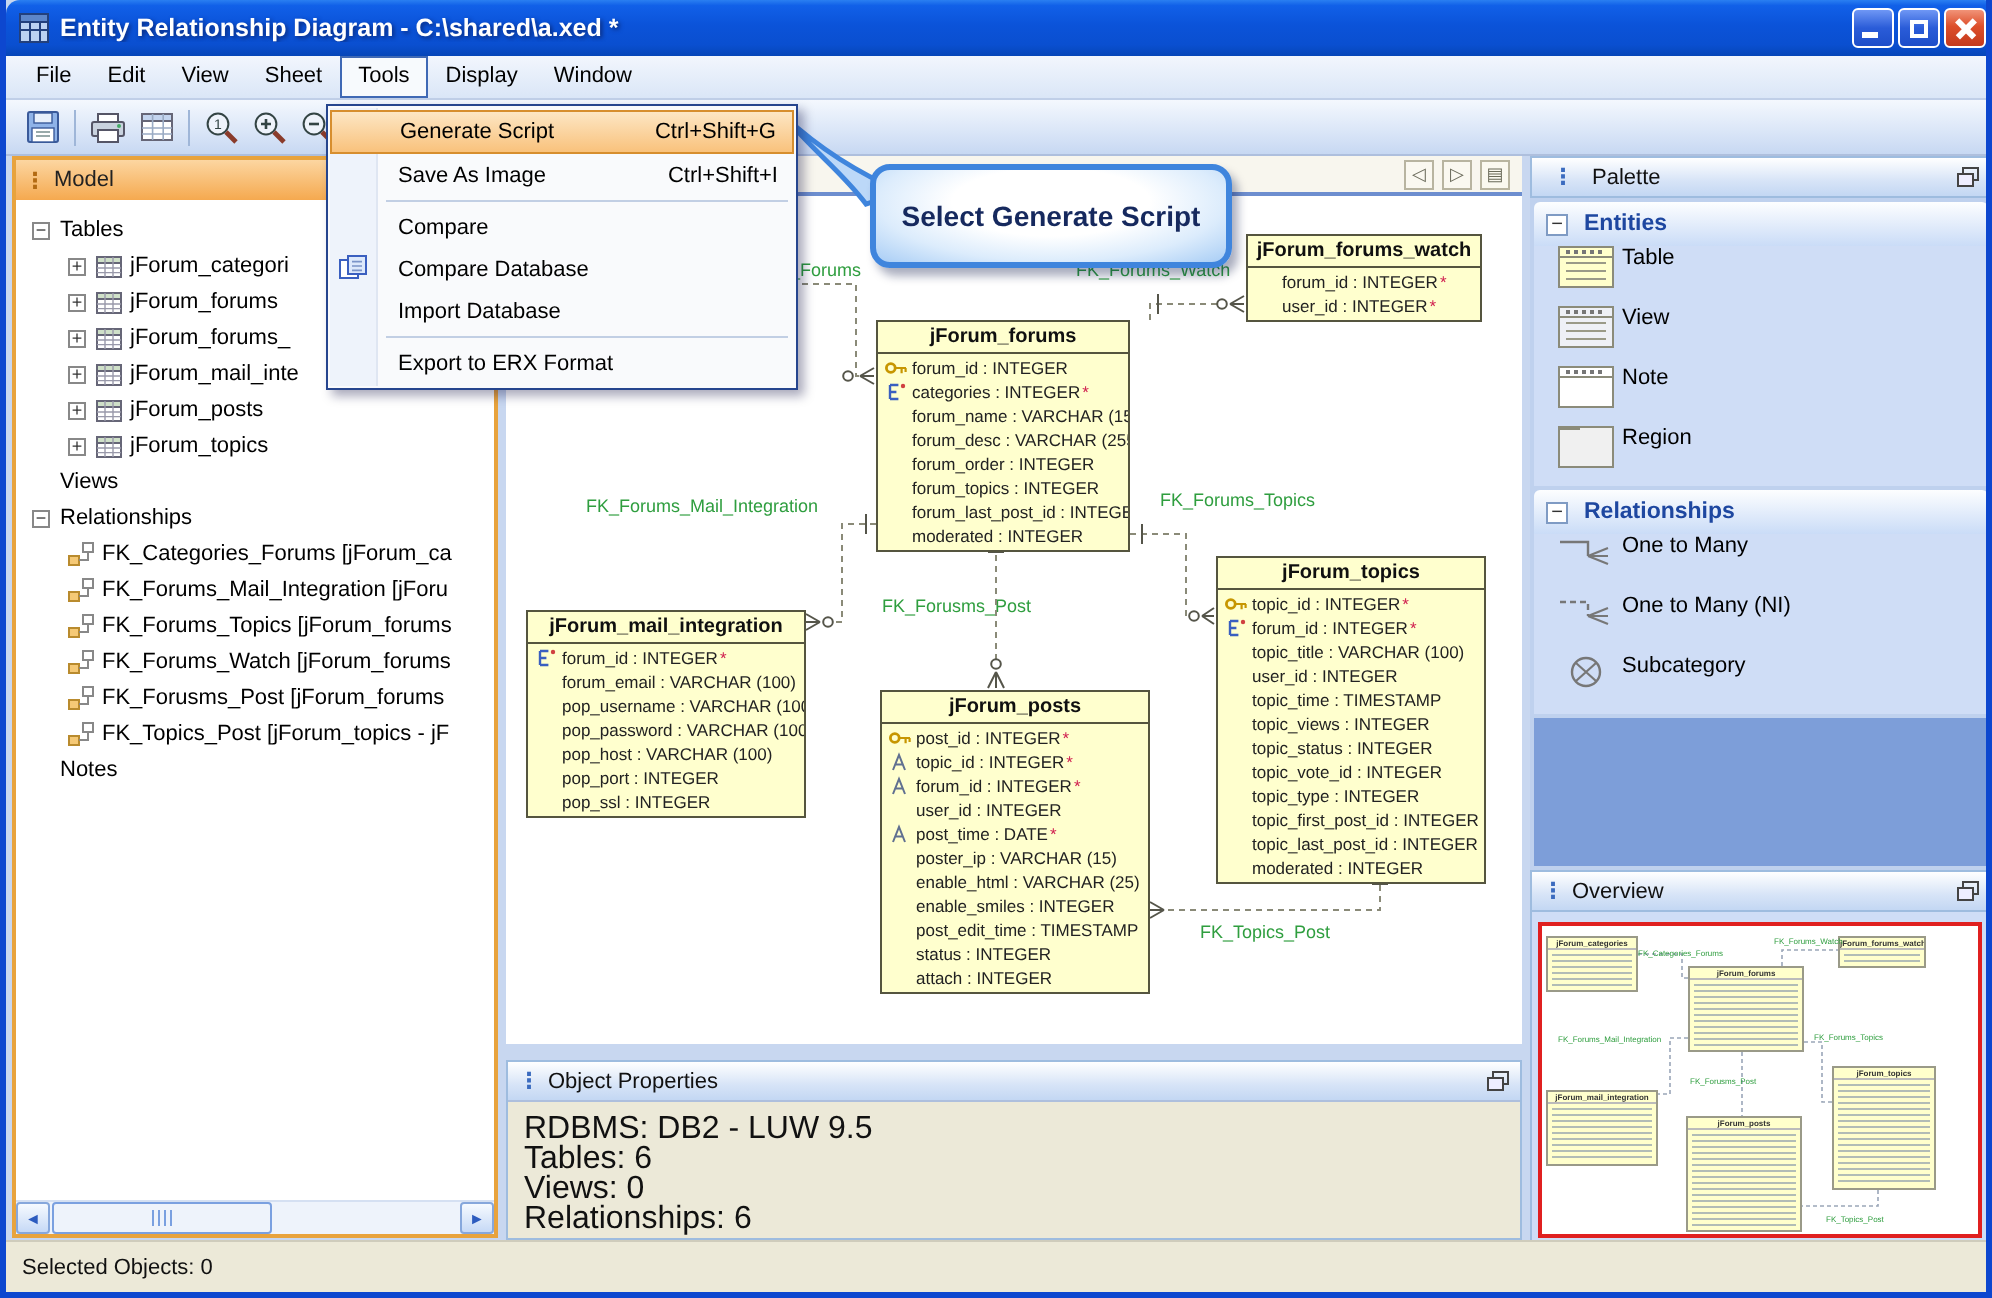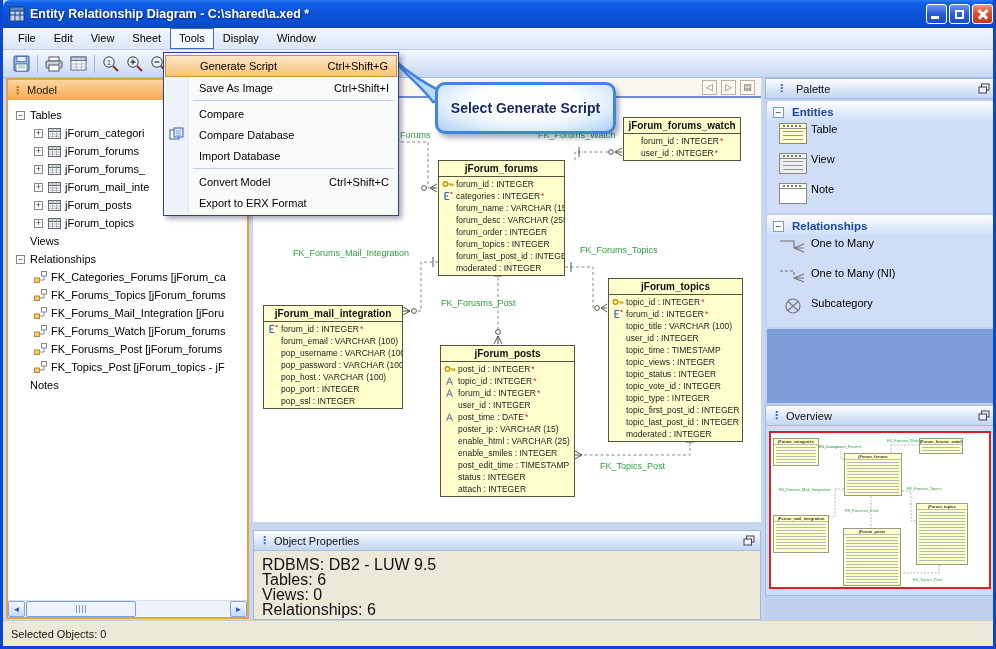--- a/index.html
+++ b/index.html
@@ -322,29 +322,29 @@
               <path d="M5.5 9 H10 V5" stroke="#888" fill="none"></path>
             </svg>
           <span>FK_Categories_Forums [jForum_ca</span>
         </div>
           <div class="trow lvl2">
           <svg class="ticon" width="13" height="12">
               <rect x="0.5" y="7" width="5" height="4.5" fill="#f5c976" stroke="#b98b2e"></rect>
               <rect x="7.5" y="0.5" width="5" height="4.5" fill="#fff" stroke="#888"></rect>
               <path d="M5.5 9 H10 V5" stroke="#888" fill="none"></path>
             </svg>
-          <span>FK_Forums_Topics [jForum_forums</span>
+          <span>FK_Forums_Mail_Integration [jForu</span>
         </div>
           <div class="trow lvl2">
           <svg class="ticon" width="13" height="12">
               <rect x="0.5" y="7" width="5" height="4.5" fill="#f5c976" stroke="#b98b2e"></rect>
               <rect x="7.5" y="0.5" width="5" height="4.5" fill="#fff" stroke="#888"></rect>
               <path d="M5.5 9 H10 V5" stroke="#888" fill="none"></path>
             </svg>
-          <span>FK_Forums_Mail_Integration [jForu</span>
+          <span>FK_Forums_Topics [jForum_forums</span>
         </div>
           <div class="trow lvl2">
           <svg class="ticon" width="13" height="12">
               <rect x="0.5" y="7" width="5" height="4.5" fill="#f5c976" stroke="#b98b2e"></rect>
               <rect x="7.5" y="0.5" width="5" height="4.5" fill="#fff" stroke="#888"></rect>
               <path d="M5.5 9 H10 V5" stroke="#888" fill="none"></path>
             </svg>
           <span>FK_Forums_Watch [jForum_forums</span>
         </div>
           <div class="trow lvl2">
@@ -1188,20 +1188,26 @@
           <span class="mini view"></span>
         </span>
       <span>View</span>
     </div>
     <div class="pitem">
       <span class="thumb">
           <span class="mini note"></span>
         </span>
       <span>Note</span>
     </div>
+    <div class="pitem">
+      <span class="thumb">
+          <span class="mini region"></span>
+        </span>
+      <span>Region</span>
+    </div>
 
     <div class="sechead">
       <span class="box">−</span>
       <span class="slabel">Relationships</span>
     </div>
     <div class="pitem">
       <span class="thumb">
         <svg width="30" height="18">
             <path d="M2 4 H16 V11" fill="none" stroke="#777" stroke-width="1.2"></path>
             <path d="M16 11 L26 7 M16 11 L26 11 M16 11 L26 15" fill="none" stroke="#777" stroke-width="1.1"></path>
@@ -1314,24 +1320,20 @@
     <div class="dditem">
       <span>Compare Database</span>
       <span class="sc"></span>
     </div>
     <div class="dditem">
       <span>Import Database</span>
       <span class="sc"></span>
     </div>
     <div class="ddsep"></div>
     <div class="dditem">
-      <span>Convert Model</span>
-      <span class="sc">Ctrl+Shift+C</span>
-    </div>
-    <div class="dditem">
       <span>Export to ERX Format</span>
       <span class="sc"></span>
     </div>
     <svg class="cmpicon" width="16" height="14">
       <rect x="1" y="3" width="9" height="9" fill="#fff" stroke="#3a5fc0"></rect>
         <rect x="5" y="1" width="9" height="9" fill="#dce8fb" stroke="#3a5fc0"></rect>
         <path d="M7 3.8 H12 M7 6 H12 M7 8.2 H12" stroke="#7a93c8" stroke-width=".8"></path>
     </svg>
   </div>
 

